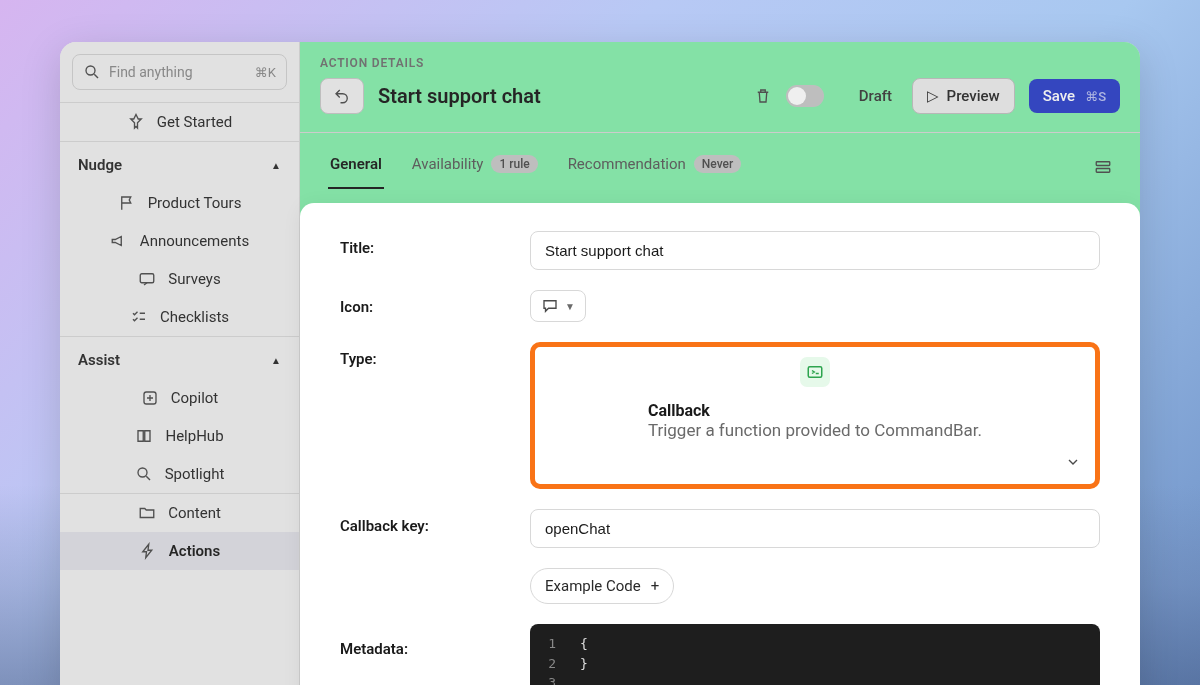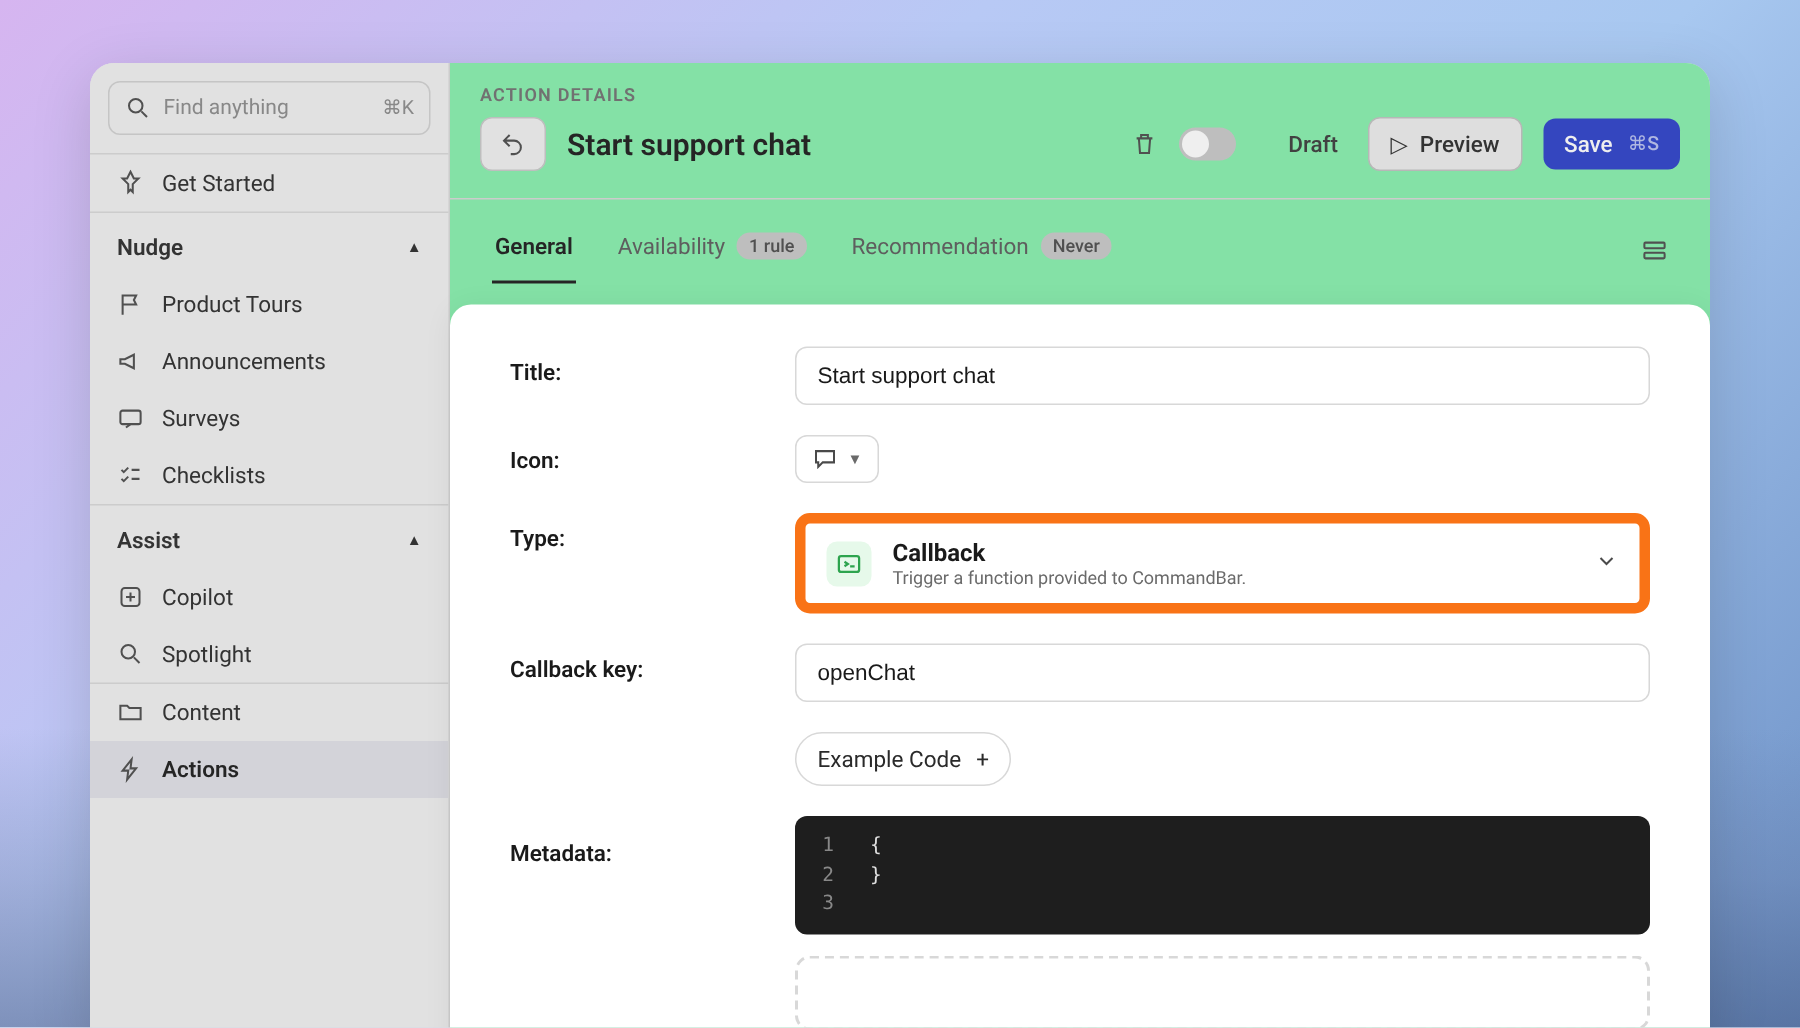--- a/index.html
+++ b/index.html
@@ -35,20 +35,21 @@
   border: 1px solid #d0d0d0; border-radius: 8px;
   display: flex; align-items: center; gap: 8px;
   color: #8a8a8a; font-size: 14px;
 }
 .search-box .kbd { margin-left: auto; font-size: 13px; }
 .side-divider { border-top: 1px solid #d8d8d8; }
 .side-item {
   display: flex; align-items: center; gap: 12px;
   padding: 10px 18px; font-size: 15px; color: #2a2a2a;
   cursor: pointer;
+  justify-content: center;
 }
 .side-item.active { background: #e0e0e6; font-weight: 600; color: #1a1a1a; }
 .side-section {
   display: flex; align-items: center; justify-content: space-between;
   padding: 14px 18px 10px; font-weight: 600; font-size: 15px; color: #2a2a2a;
 }
 .icon { width: 18px; height: 18px; display: inline-flex; align-items: center; justify-content: center; flex-shrink: 0; }
 .icon svg { width: 18px; height: 18px; stroke: #4a4a4a; stroke-width: 1.8; fill: none; }
 
 .main {
@@ -125,29 +126,29 @@
   width: 100%; padding: 10px 14px; border: 1px solid #d8d8d8;
   border-radius: 8px; font-size: 15px; color: #1a1a1a; background: #fff;
 }
 .icon-picker {
   display: inline-flex; align-items: center; gap: 6px;
   padding: 6px 10px; border: 1px solid #d8d8d8; border-radius: 8px;
   font-size: 14px; color: #6a6a6a;
 }
 .type-select {
   display: flex; align-items: center; gap: 14px;
-  padding: 10px 14px; border: 7px solid #f97316; border-radius: 10px;
+  padding: 10px 14px; border: 5px solid #f97316; border-radius: 10px; flex-direction: column;
 }
 .type-icon {
   width: 30px; height: 30px; background: #e6f9ea; border-radius: 7px;
   display: flex; align-items: center; justify-content: center;
 }
 .type-icon svg { stroke: #2da44e; stroke-width: 2; fill: none; width: 18px; height: 18px; }
 .type-text .t { font-weight: 700; font-size: 16px; color: #1a1a1a; }
-.type-text .d { font-size: 12px; color: #6a6a6a; }
+.type-text .d { font-size: 17px; color: #6a6a6a; }
 .chev { margin-left: auto; color: #4a4a4a; }
 .example-btn {
   display: inline-flex; align-items: center; gap: 10px;
   padding: 8px 14px; border: 1px solid #d8d8d8; border-radius: 20px;
   font-size: 15px; color: #2a2a2a;
 }
 .code-block {
   background: #1e1e1e; color: #e0e0e0; border-radius: 8px;
   padding: 10px 14px; font-family: ui-monospace, Menlo, monospace; font-size: 13px;
   line-height: 1.5;
@@ -234,20 +235,28 @@
       <span class="tri">▲</span>
     </div>
     <div class="side-item">
       <span class="icon">
           <svg viewBox="0 0 24 24">
             <rect x="4" y="4" width="16" height="16" rx="3"></rect>
             <path d="M12 8v8M8 12h8"></path>
           </svg>
         </span>
       <span>Copilot</span>
+    </div>
+    <div class="side-item">
+      <span class="icon">
+          <svg viewBox="0 0 24 24">
+            <path d="M4 5h7v14H4zM13 5h7v14h-7z"></path>
+          </svg>
+        </span>
+      <span>HelpHub</span>
     </div>
     <div class="side-item">
       <span class="icon">
           <svg viewBox="0 0 24 24">
             <circle cx="10" cy="10" r="6"></circle>
             <line x1="15" y1="15" x2="20" y2="20"></line>
           </svg>
         </span>
       <span>Spotlight</span>
     </div>

